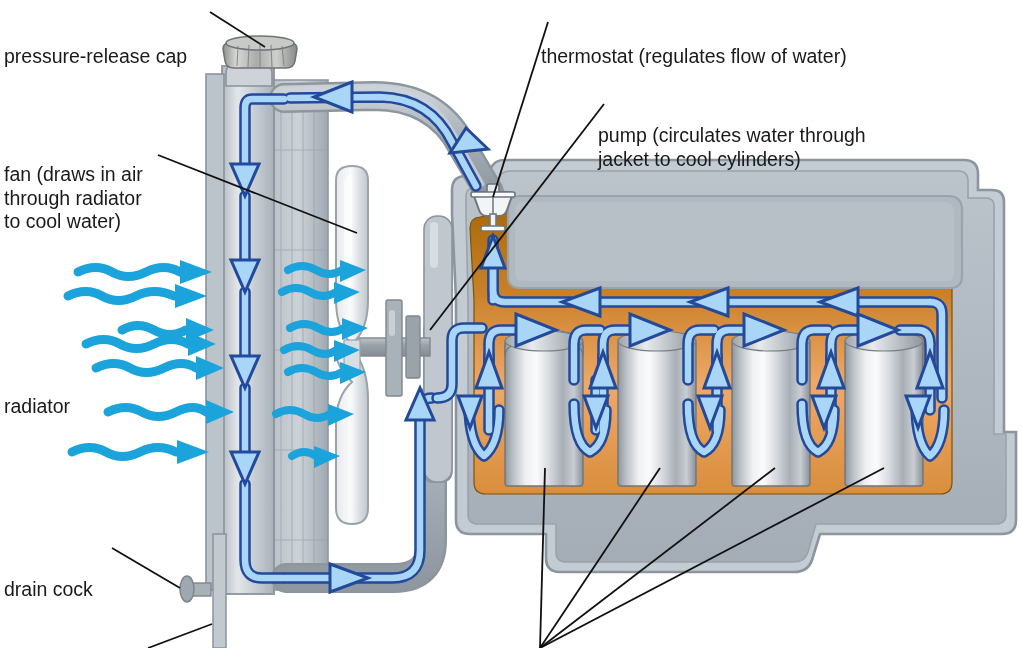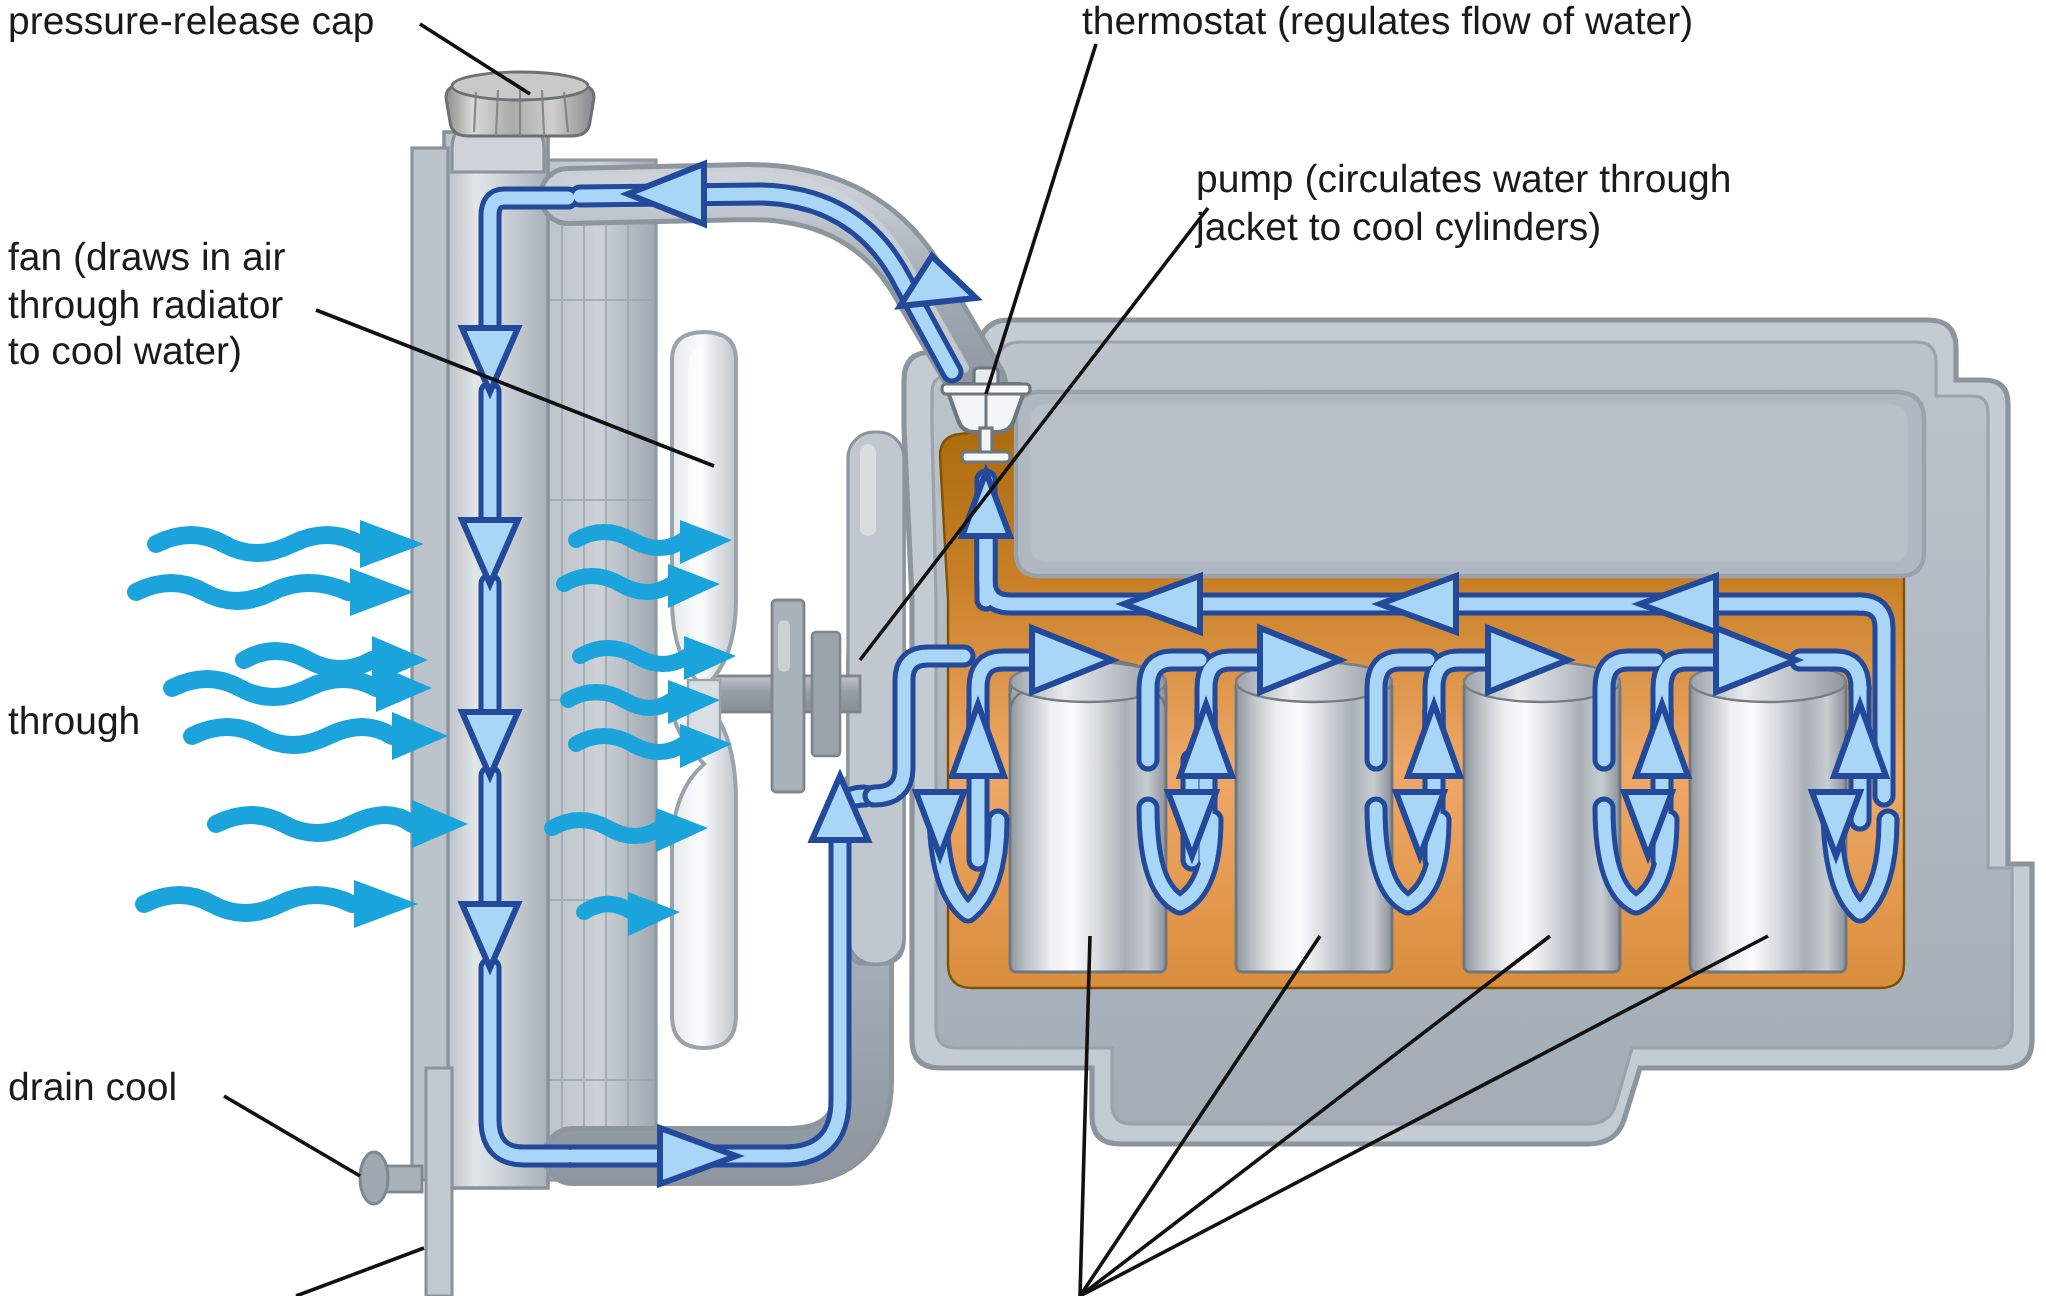--- a/index.html
+++ b/index.html
@@ -1,21 +1,21 @@
 <!DOCTYPE html>
 <html><head>
 <meta charset="utf-8">
 <style>
   html,body{margin:0;padding:0;background:#ffffff;}
   body{width:1023px;height:648px;overflow:hidden;
        font-family:"Liberation Sans","DejaVu Sans",sans-serif;}
   #stage{position:relative;width:1023px;height:648px;background:#fff;}
   #art{position:absolute;left:0;top:0;}
   .lbl{position:absolute;color:#1a1a1a;font-size:19.5px;line-height:23.5px;
-       font-family:"Liberation Sans","DejaVu Sans",sans-serif;white-space:pre;}
+       font-family:"Liberation Sans","DejaVu Sans",sans-serif;white-space:pre;margin-top:45px;}
 </style>
 </head>
 <body>
 
 <div id="stage">
 
 <svg id="art" width="1023" height="648" viewBox="0 0 1023 648" xmlns="http://www.w3.org/2000/svg">
   <defs>
     <linearGradient id="gJacket" x1="0" y1="0" x2="0" y2="1">
       <stop offset="0" stop-color="#A8690A"></stop>
@@ -412,22 +412,22 @@
         <line x1="540" y1="648" x2="884" y2="468"></line>
       </g>
 </svg>
 
 <div class="lbl" style="left:4px;top:0px;">pressure-release cap</div>
 
 <div class="lbl" style="left:4px;top:118px;">fan (draws in air
 through radiator
 to cool water)</div>
 
-<div class="lbl" style="left:4px;top:350px;">through</div>
-
-<div class="lbl" style="left:4px;top:533px;">drain cool</div>
+<div class="lbl" style="left:4px;top:350px;">radiator</div>
+
+<div class="lbl" style="left:4px;top:533px;">drain cock</div>
 
 <div class="lbl" style="left:598px;top:79px;">pump (circulates water through
 jacket to cool cylinders)</div>
 
 <div class="lbl" style="left:541px;top:0px;">thermostat (regulates flow of water)</div>
 
 </div>
 
 </body></html>

